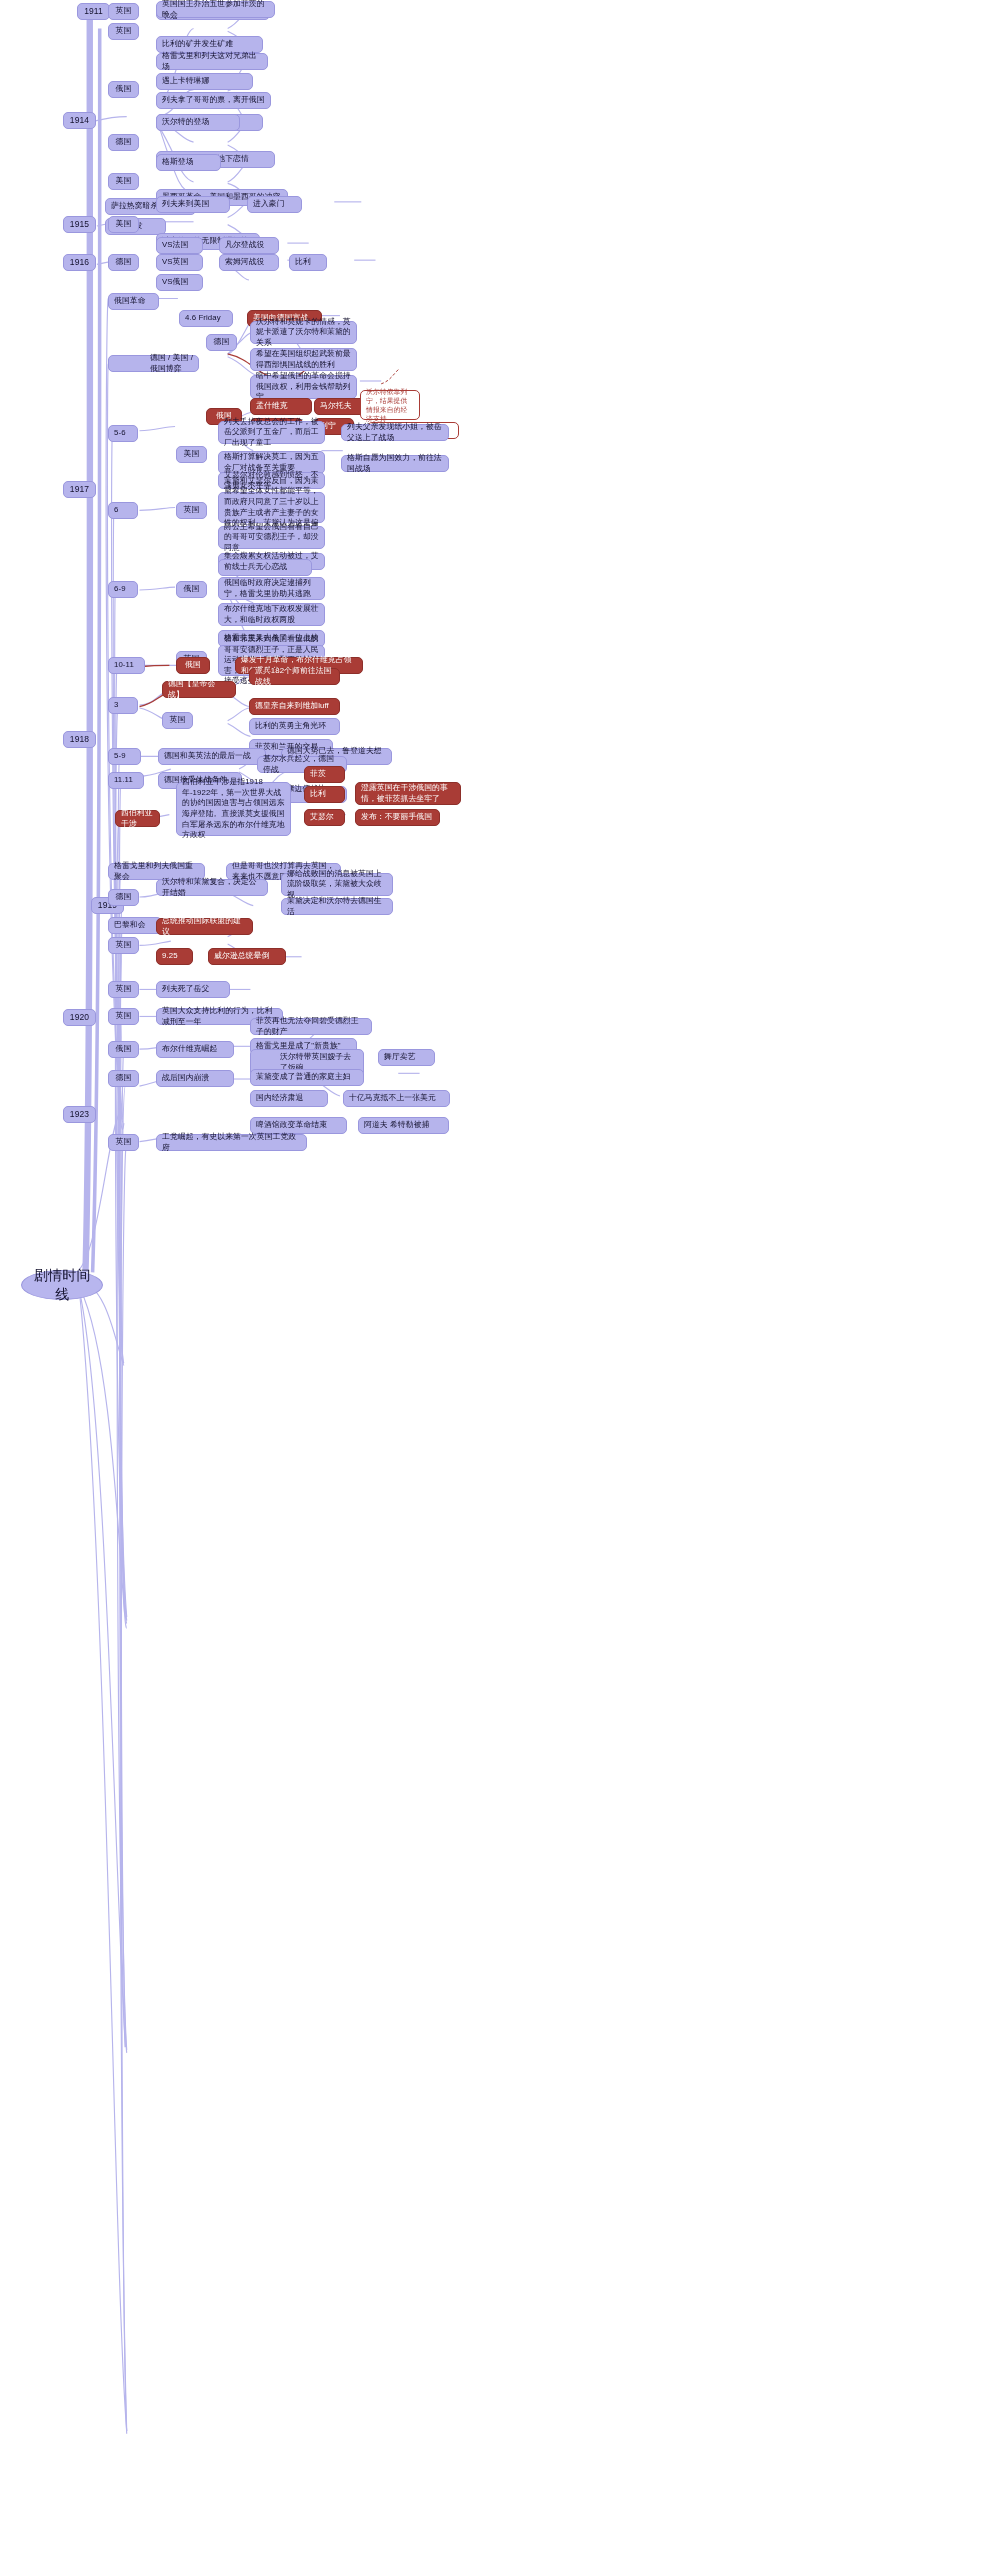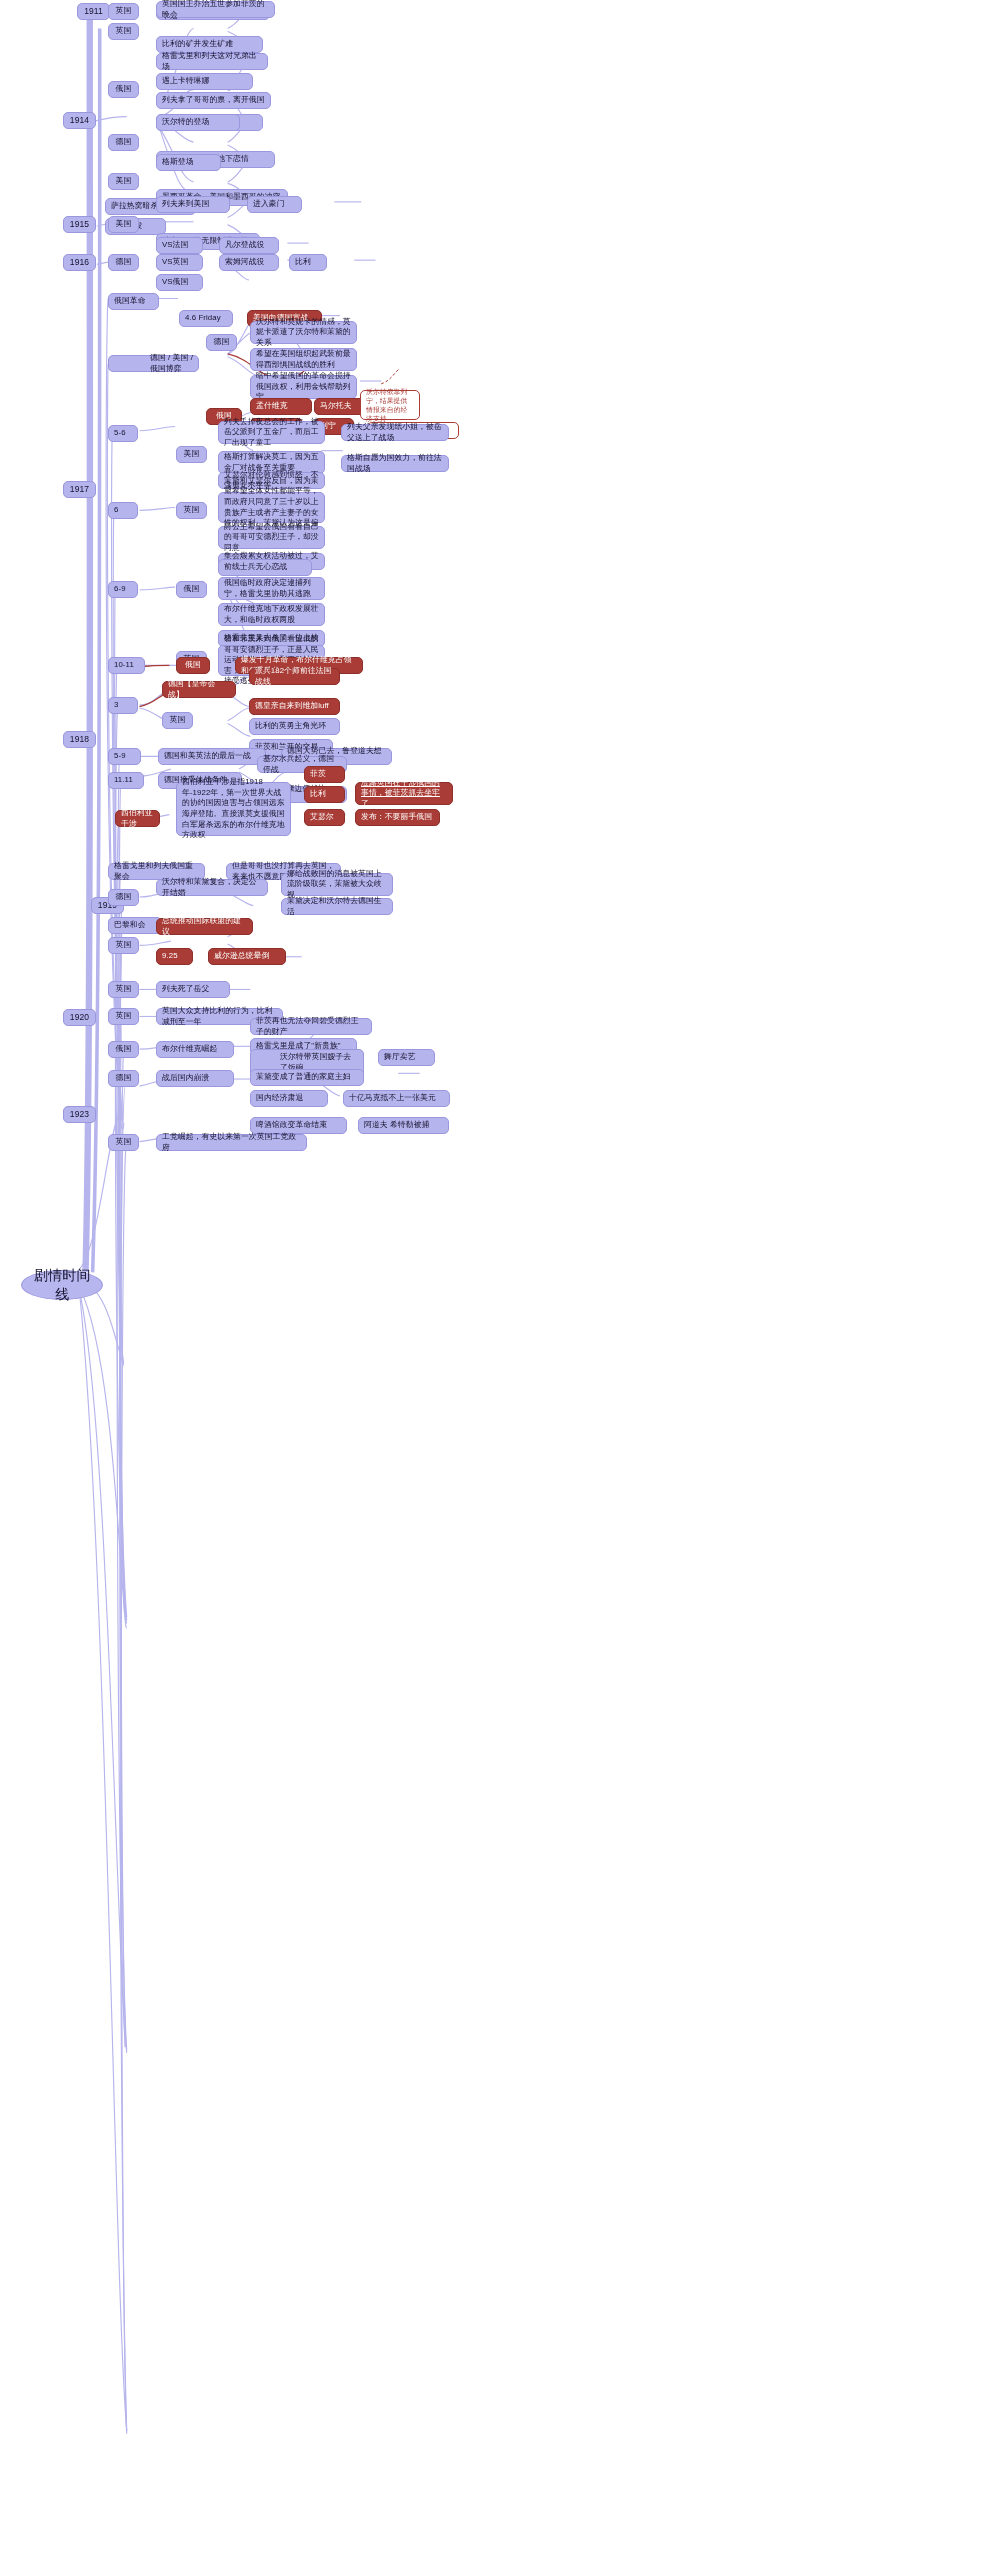--- a/index.html
+++ b/index.html
@@ -507,21 +507,21 @@
 </div>
 <div class="node" style="left:176px;top:782px;width:115px;height:54px;">
   <span>西伯利亚干涉是指1918年-1922年，第一次世界大战的协约国因迫害与占领国远东海岸登陆。直接派莫支援俄国白军屠杀远东的布尔什维克地方政权</span>
 </div>
 <div class="node red" style="left:304px;top:766px;width:41px;height:17px;">
   <span>菲茨</span>
 </div>
 <div class="node red" style="left:304px;top:786px;width:41px;height:17px;">
   <span>比利</span>
 </div>
-<div class="node red" style="left:355px;top:782px;width:98px;height:23px;text-decoration:underline;">
+<div class="node red" style="left:355px;top:782px;width:106px;height:23px;">
   <span>澄露英国在干涉俄国的事情，被菲茨抓去坐牢了</span>
 </div>
 <div class="node red" style="left:304px;top:809px;width:41px;height:17px;">
   <span>艾瑟尔</span>
 </div>
 <div class="node red" style="left:355px;top:809px;width:85px;height:17px;">
   <span>发布：不要丽手俄国</span>
 </div>
 
 <div class="node" style="left:108px;top:863px;width:97px;height:17px;">

